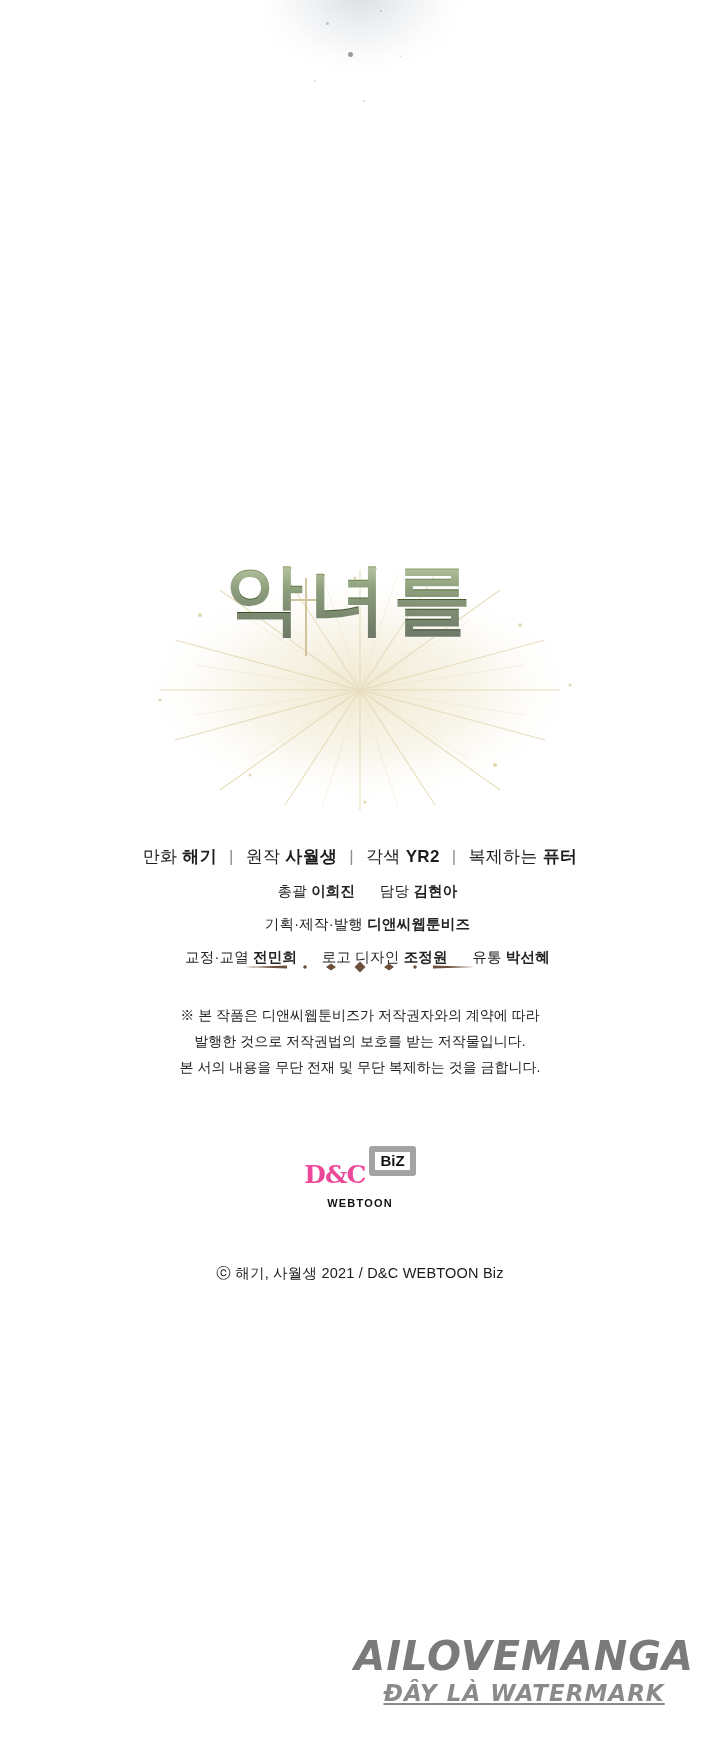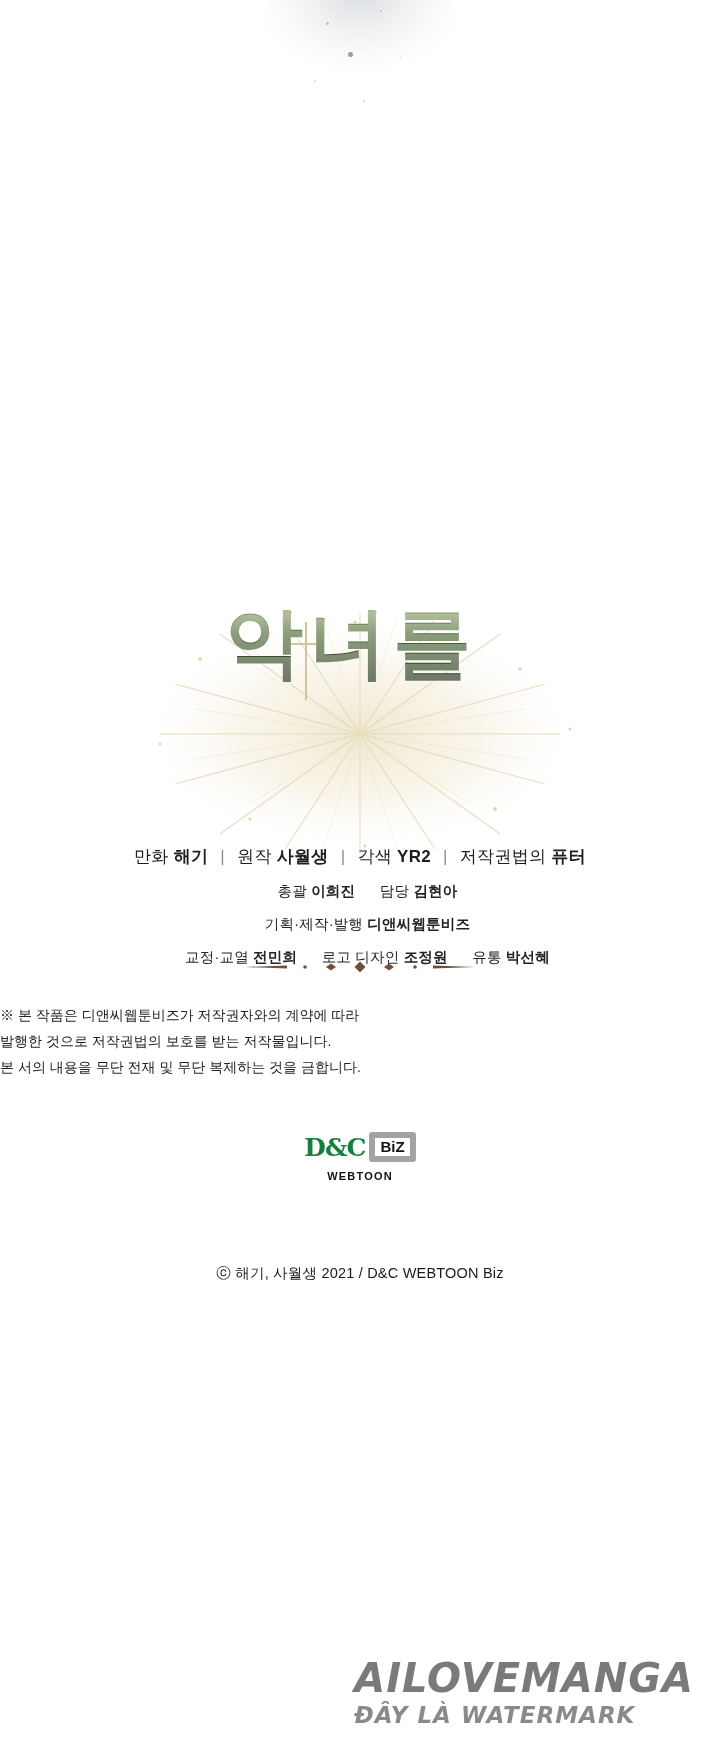--- a/index.html
+++ b/index.html
@@ -49,21 +49,20 @@
   .spark.s5 { width: 2px; height: 2px; left: 84px; top: 120px; background: rgba(190,193,196,0.6); }
   .spark.s6 { width: 1px; height: 1px; left: 170px; top: 96px; }
 
   
   .title-area {
     position: absolute;
     top: 560px;
     left: 0;
     width: 720px;
     height: 260px;
-    margin-top: 44px;
   }
   .burst {
     position: absolute;
     left: 50%;
     top: 50%;
     transform: translate(-50%, -50%);
     width: 520px;
     height: 260px;
     pointer-events: none;
   }
@@ -137,20 +136,21 @@
     width: 230px;
     height: 14px;
   }
 
   
   .notice {
     position: absolute;
     top: 1003px;
     left: 0;
     width: 720px;
+    text-align: center;
     font-size: 14px;
     color: #222;
     line-height: 1.85;
   }
 
   
   .logo-wrap {
     position: absolute;
     top: 1132px;
     left: 50%;
@@ -161,22 +161,23 @@
   .logo-top {
     display: flex;
     align-items: center;
     justify-content: center;
     gap: 4px;
   }
   .logo-dc {
     font-family: "DejaVu Serif", serif;
     font-weight: 700;
     font-size: 25px;
-    color: #15803d;
+    color: #ec4899;
     letter-spacing: -1px;
+    margin-top: 28px;
   }
   .logo-biz {
     border: 6px solid #a3a3a3;
     border-radius: 3px;
     font-weight: 700;
     font-size: 15px;
     padding: 1px 5px 2px 5px;
     color: #111;
     line-height: 1;
   }
@@ -198,42 +199,43 @@
     text-align: center;
     font-size: 14.5px;
     color: #1b1b1b;
     letter-spacing: 0.2px;
   }
 
   
   .watermark {
     position: absolute;
     right: 26px;
-    bottom: 14px;
-    text-align: left;
+    bottom: 36px;
+    text-align: center;
     color: #6e6e6e;
     user-select: none;
   }
   .wm-main {
     font-family: "DejaVu Sans", sans-serif;
     font-weight: 700;
     font-style: italic;
     font-size: 40px;
     letter-spacing: 1px;
     line-height: 1;
     color: #7a7a7a;
   }
   .wm-sub {
     font-family: "DejaVu Sans", sans-serif;
     font-weight: 700;
     font-style: italic;
     font-size: 23px;
     letter-spacing: 1px;
     margin-top: 4px;
     color: #8a8a8a;
+    text-decoration: underline;
   }
 </style>
 </head>
 <body>
 
 <div class="top-smudge">
   <div class="smudge-core"></div>
   <div class="spark s1"></div>
   <div class="spark s2"></div>
   <div class="spark s3"></div>
@@ -310,21 +312,21 @@
   <div class="credit-main">
     <span class="lbl">만화</span>
     <span>해기</span>
     <span class="sep">|</span>
     <span class="lbl">원작</span>
     <span>사월생</span>
     <span class="sep">|</span>
     <span class="lbl">각색</span>
     <span>YR2</span>
     <span class="sep">|</span>
-    <span class="lbl">저작권법의</span>
+    <span class="lbl">복제하는</span>
     <span>퓨터</span>
   </div>
 
   <div class="credit-row">
     <span class="lbl">총괄</span>
     <span class="b">이희진</span>
     <span class="gap"></span>
     <span class="lbl">담당</span>
     <span class="b">김현아</span>
   </div>

